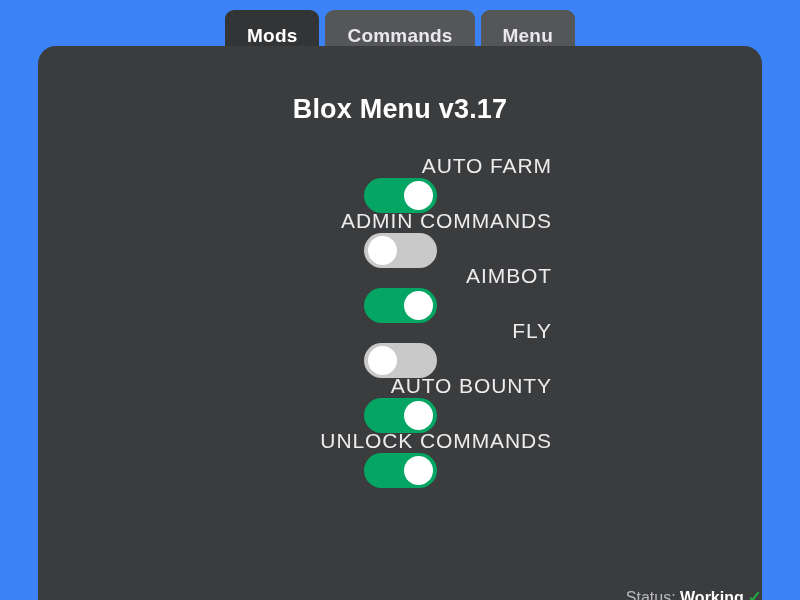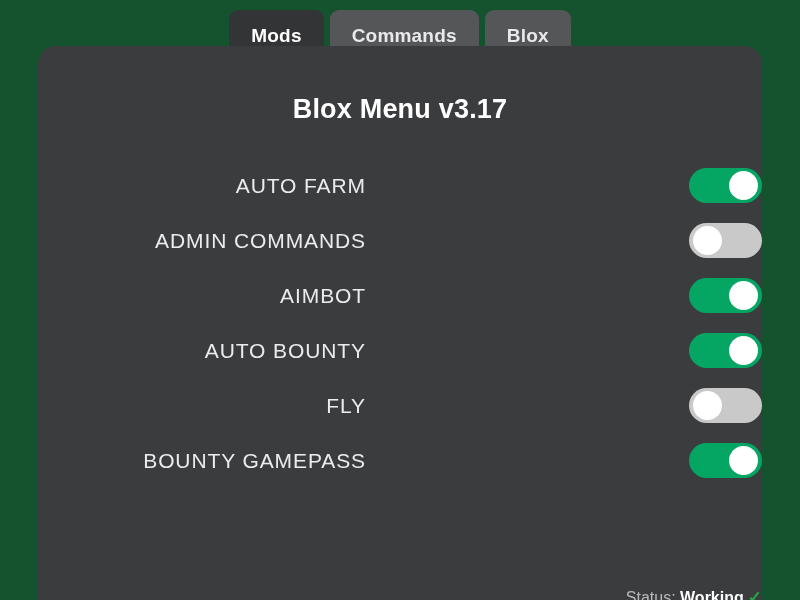--- a/index.html
+++ b/index.html
@@ -13,21 +13,21 @@
     height: 600px;
     overflow: hidden;
     font-family: "Liberation Sans", sans-serif;
     -webkit-font-smoothing: antialiased;
   }
 
   #app {
     position: relative;
     width: 800px;
     height: 600px;
-    background: #14532d;
+    background: #3b82f6;
   }
 
   
   .tabbar {
     position: absolute;
     left: 0;
     top: 10px;
     width: 800px;
     height: 52px;
     display: flex;
@@ -84,22 +84,23 @@
   
   .rows {
     position: absolute;
     left: 0;
     top: 112px;
     width: 100%;
   }
   .row {
     display: flex;
     align-items: center;
-    justify-content: space-between;
+    justify-content: flex-end;
     height: 55px;
+    flex-direction: column;
   }
   .row-label {
     width: 352px;
     text-align: right;
     padding-right: 24px;
     box-sizing: border-box;
     color: #ececed;
     font-size: 21px;
     font-weight: normal;
     letter-spacing: 0.9px;
@@ -161,21 +162,21 @@
 <div id="app">
 
   <div class="tabbar" id="tabbar">
       <div class="tab active">
         <span>Mods</span>
       </div>
       <div class="tab">
         <span>Commands</span>
       </div>
       <div class="tab">
-        <span>Blox</span>
+        <span>Menu</span>
       </div>
     </div>
 
   <div class="panel">
 
     <div class="panel-title">Blox Menu v3.17</div>
 
     <div class="rows" id="rows">
         <div class="row">
           <div class="row-label">AUTO FARM</div>
@@ -189,33 +190,33 @@
             <div class="knob"></div>
           </div>
         </div>
         <div class="row">
           <div class="row-label">AIMBOT</div>
           <div class="toggle on" role="switch" aria-checked="true">
             <div class="knob"></div>
           </div>
         </div>
         <div class="row">
-          <div class="row-label">AUTO BOUNTY</div>
-          <div class="toggle on" role="switch" aria-checked="true">
-            <div class="knob"></div>
-          </div>
-        </div>
-        <div class="row">
           <div class="row-label">FLY</div>
           <div class="toggle" role="switch" aria-checked="false">
             <div class="knob"></div>
           </div>
         </div>
         <div class="row">
-          <div class="row-label">BOUNTY GAMEPASS</div>
+          <div class="row-label">AUTO BOUNTY</div>
+          <div class="toggle on" role="switch" aria-checked="true">
+            <div class="knob"></div>
+          </div>
+        </div>
+        <div class="row">
+          <div class="row-label">UNLOCK COMMANDS</div>
           <div class="toggle on" role="switch" aria-checked="true">
             <div class="knob"></div>
           </div>
         </div>
       </div>
 
     <div class="status">
       <span>Status:</span>
       <span class="status-value">Working</span><span class="check-icon">✓</span>
     </div>

